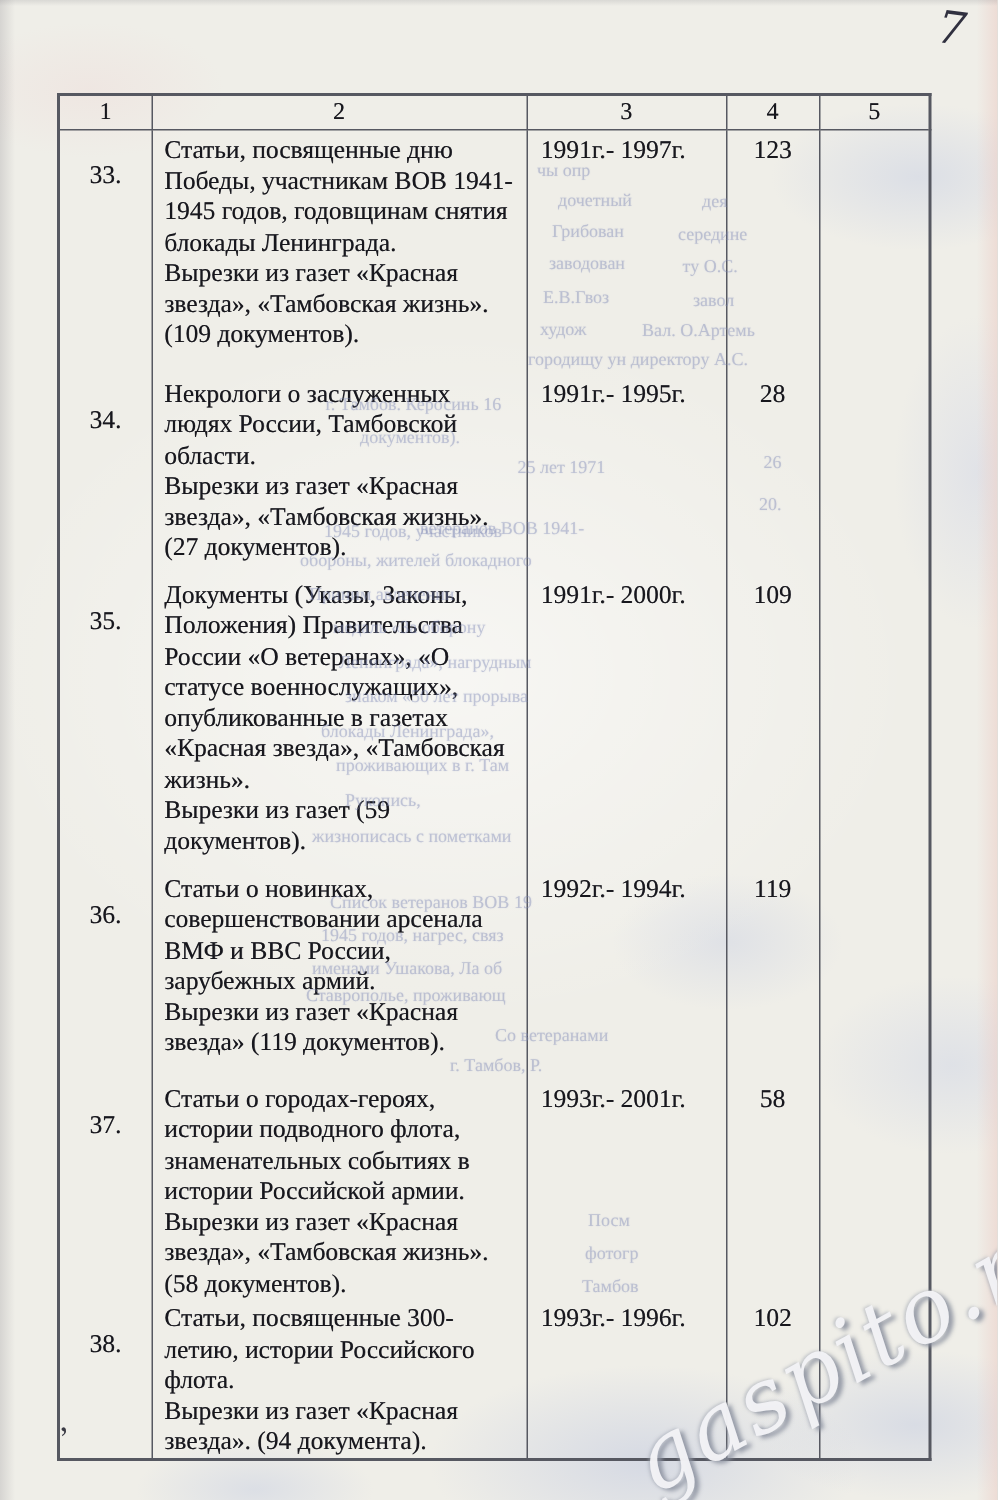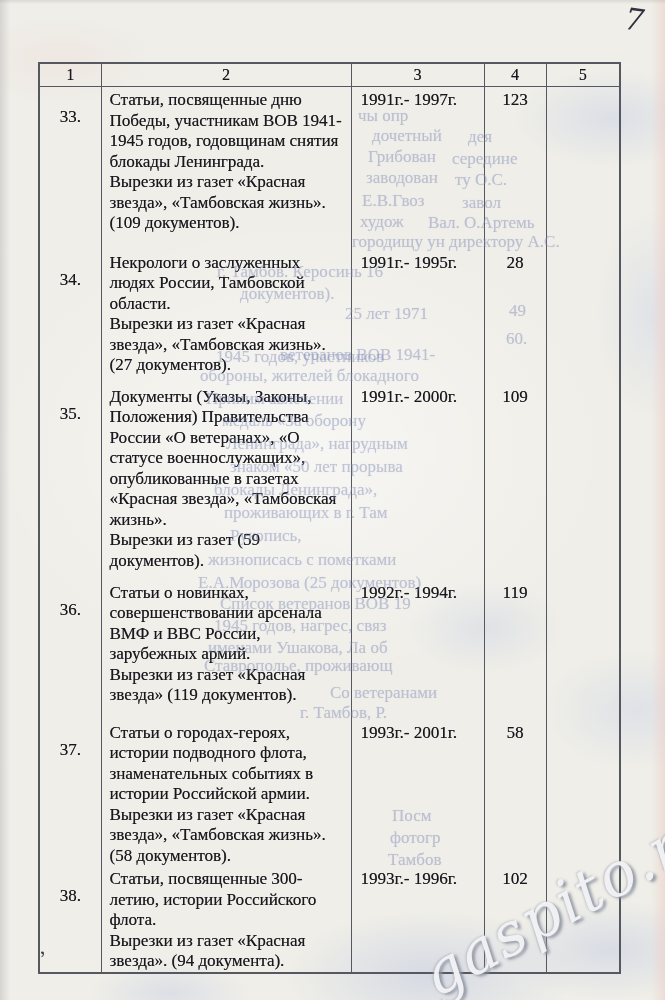--- a/index.html
+++ b/index.html
@@ -53,21 +53,21 @@
     text-shadow:2px 3px 3px rgba(138,143,158,.85), -1px -1px 2px rgba(160,165,178,.5);
     pointer-events:none;
   }
   .ink-mark {
     position:absolute; left:40px; top:946px; font-size:22px; color:#3a3a44;
     transform:rotate(-12deg);
   }
   .artifacts { position:absolute; left:0; top:0; width:665px; height:1000px; pointer-events:none; }
   .bleed {
     position:absolute; white-space:nowrap;
-    font-family:"Liberation Serif", serif; font-size:17px;
+    font-family:"Liberation Serif", serif; font-size:12px;
     color:#7e88b6; opacity:.45; filter:blur(.5px);
     text-shadow:0 0 1px rgba(126,136,182,.6);
   }
 </style>
 </head>
 <body>
 
 <div class="page">
 
   <div class="page-number">7</div>
@@ -178,34 +178,33 @@
       <span class="bleed" style="left: 366px; top: 168px;">заводован</span>
       <span class="bleed" style="left: 455px; top: 170px;">ту О.С.</span>
       <span class="bleed" style="left: 362px; top: 191px;">Е.В.Гвоз</span>
       <span class="bleed" style="left: 462px; top: 193px;">завол</span>
       <span class="bleed" style="left: 360px; top: 212px;">худож</span>
       <span class="bleed" style="left: 428px; top: 213px;">Вал. О.Артемь</span>
       <span class="bleed" style="left: 352px; top: 232px;">городищу ун директору А.С.</span>
       <span class="bleed" style="left: 217px; top: 262px;">г. Тамбов. Керосинь 16</span>
       <span class="bleed" style="left: 240px; top: 284px;">документов).</span>
       <span class="bleed" style="left: 345px; top: 304px;">25 лет 1971</span>
-      <span class="bleed" style="left: 509px; top: 301px;">49</span>
+      <span class="bleed" style="left: 509px; top: 301px;">26</span>
       <span class="bleed" style="left: 280px; top: 345px;">ветеранов ВОВ 1941-</span>
-      <span class="bleed" style="left: 506px; top: 329px;">60.</span>
+      <span class="bleed" style="left: 506px; top: 329px;">20.</span>
       <span class="bleed" style="left: 216px; top: 347px;">1945 годов, участников</span>
       <span class="bleed" style="left: 200px; top: 366px;">обороны, жителей блокадного</span>
       <span class="bleed" style="left: 206px; top: 389px;">Приним авлечении</span>
       <span class="bleed" style="left: 222px; top: 411px;">медаль «За оборону</span>
       <span class="bleed" style="left: 226px; top: 434px;">Ленинграда», нагрудным</span>
       <span class="bleed" style="left: 230px; top: 457px;">знаком «50 лет прорыва</span>
       <span class="bleed" style="left: 214px; top: 480px;">блокады Ленинграда»,</span>
       <span class="bleed" style="left: 224px; top: 503px;">проживающих в г. Там</span>
       <span class="bleed" style="left: 230px; top: 526px;">Рукопись,</span>
       <span class="bleed" style="left: 208px; top: 550px;">жизнописась с пометками</span>
-      <span class="bleed" style="left: 198px; top: 573px;">Е.А.Морозова (25 документов)</span>
       <span class="bleed" style="left: 220px; top: 594px;">Список ветеранов ВОВ 19</span>
       <span class="bleed" style="left: 214px; top: 616px;">1945 годов, нагрес, связ</span>
       <span class="bleed" style="left: 208px; top: 638px;">именами Ушакова, Ла об</span>
       <span class="bleed" style="left: 204px; top: 656px;">Ставрополье, проживающ</span>
       <span class="bleed" style="left: 330px; top: 683px;">Со ветеранами</span>
       <span class="bleed" style="left: 300px; top: 703px;">г. Тамбов, Р.</span>
       <span class="bleed" style="left: 392px; top: 806px;">Посм</span>
       <span class="bleed" style="left: 390px; top: 828px;">фотогр</span>
       <span class="bleed" style="left: 388px; top: 850px;">Тамбов</span>
     </div>

